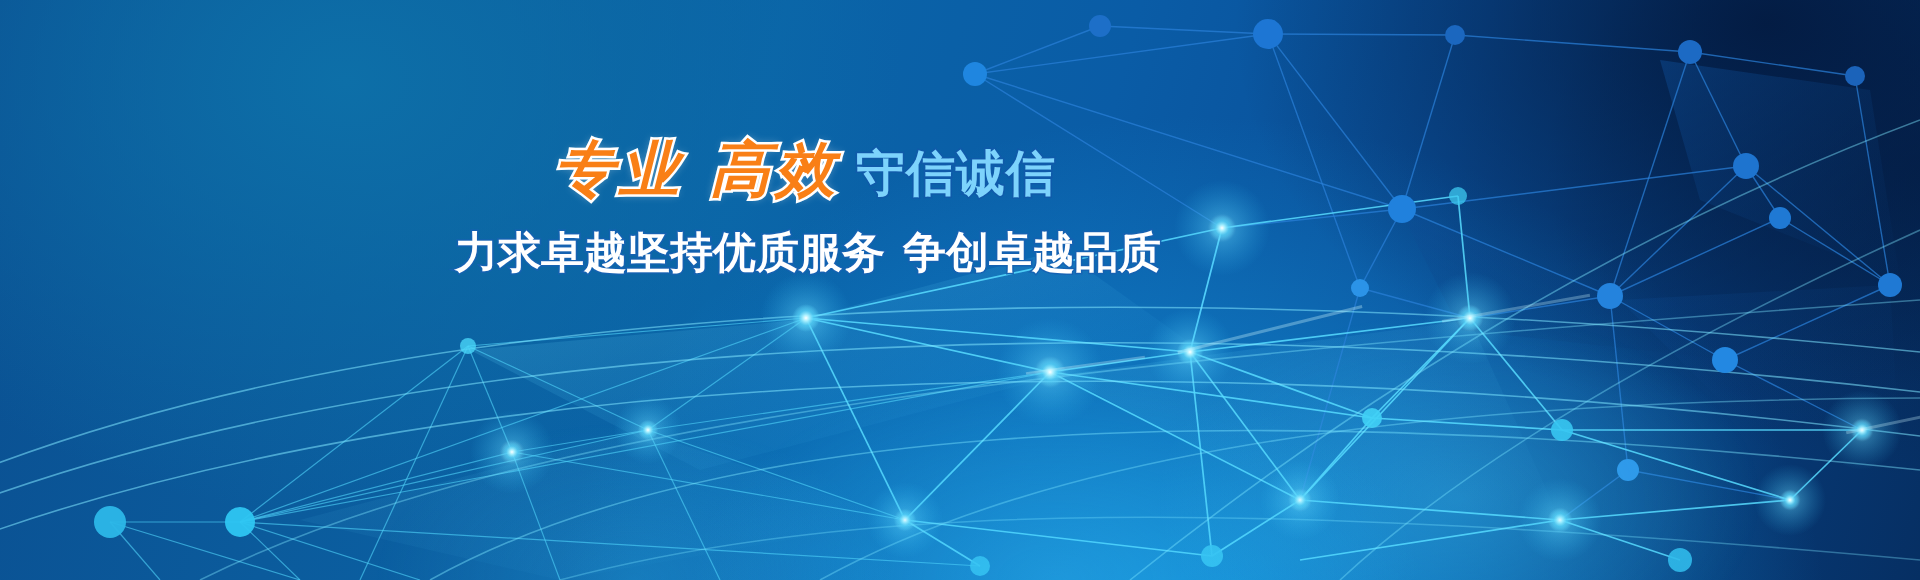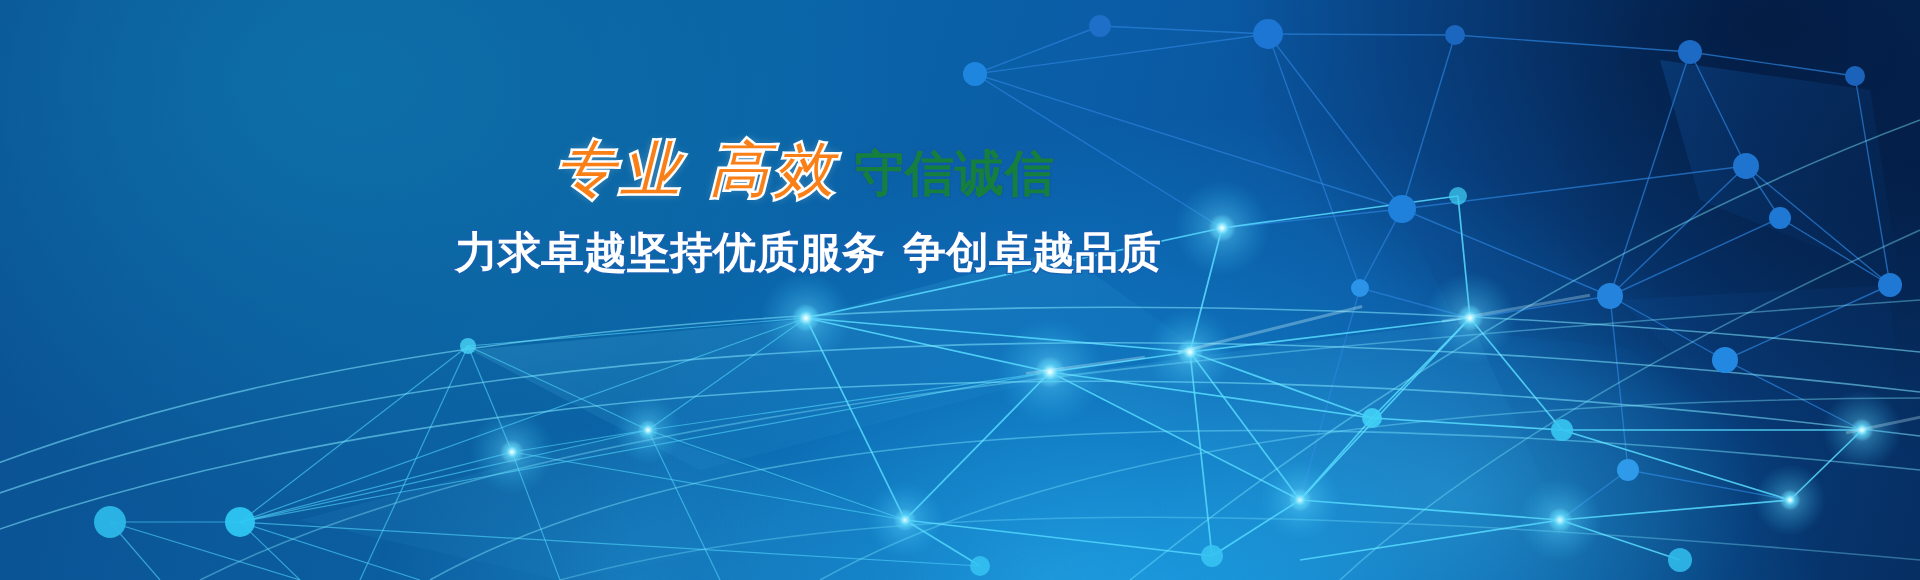--- a/index.html
+++ b/index.html
@@ -55,32 +55,32 @@
   }
   .line1 {
     font-size: 57px;
     line-height: 1.05;
     font-weight: bold;
     white-space: nowrap;
   }
   .brush {
     font-family: "DejaVu Serif", serif;
     font-style: italic;
-    font-weight: normal;
+    font-weight: bold;
     color: #f97f16;
     letter-spacing: 5px;
     -webkit-text-stroke: 5px #ffffff;
     paint-order: stroke fill;
     text-shadow: 0 0 10px rgba(255,255,255,0.45);
     font-size: 60px;
   }
   .white-bold {
     font-family: "Liberation Sans", sans-serif;
     font-weight: bold;
-    color: #15803d;
+    color: #7dd3fc;
     letter-spacing: 1px;
     font-size: 49px;
     -webkit-text-stroke: 3px rgba(17,90,170,0.95);
     paint-order: stroke fill;
     margin-left: 16px;
   }
   .line2 {
     margin-top: 23px;
     font-family: "Liberation Sans", sans-serif;
     font-weight: bold;

